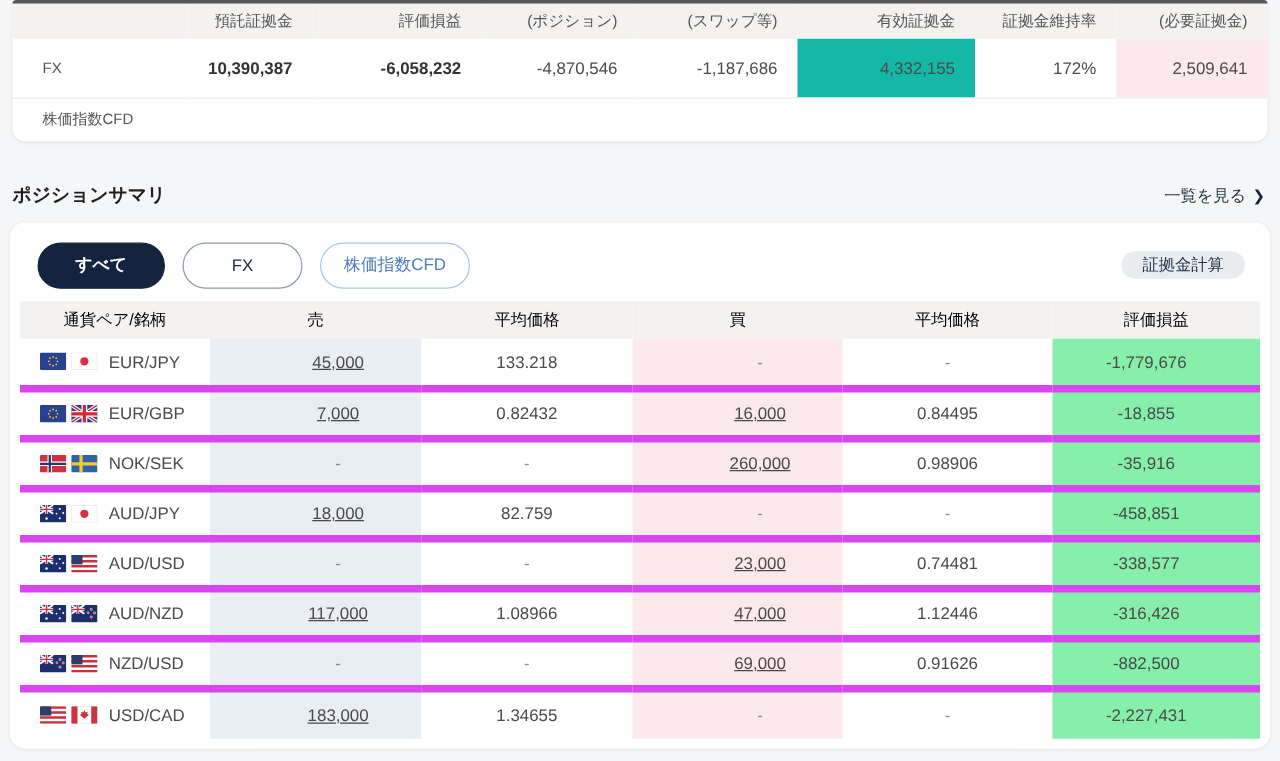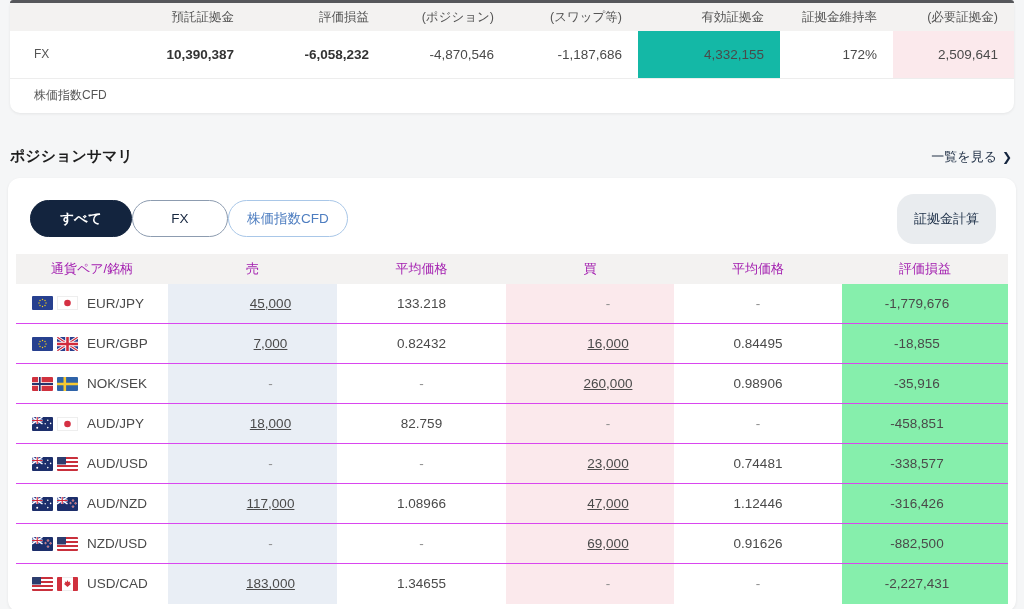--- a/index.html
+++ b/index.html
@@ -24,30 +24,30 @@
 
   
   .sum-head { display:flex; justify-content:space-between; align-items:flex-end; margin:0 8px; padding:34px 4px 12px 2px; }
   .sum-head h2 { font-size:15px; font-weight:700; color:#1e1e1e; }
   .view-all { font-size:13px; color:#1f2f45; text-decoration:none; cursor:pointer; }
   .view-all .chev { font-weight:700; margin-left:5px; font-size:12px; color:#13243e; }
 
   
   .sum-card { margin:0 8px; background:#fff; border-radius:12px; padding:14px 8px 8px; box-shadow:0 1px 3px rgba(0,0,0,.07); }
   .tabs-row { display:flex; justify-content:space-between; align-items:center; padding:2px 12px 10px 14px; }
-  .tabs { display:flex; }
+  .tabs { display:flex; gap:14px; }
   .pill { height:37px; min-width:96px; padding:0 18px; border-radius:19px; font-size:13.5px; background:#fff;
           border:1px solid #8d9cb0; color:#16263f; cursor:pointer; font-family:inherit; }
   .pill-active { background:#13243e; border-color:#13243e; color:#fff; font-weight:700; min-width:102px; }
   .pill-cfd { border-color:#a9c7e8; color:#4d7dc0; }
-  .calc-btn { height:50px; padding:0 17px; border:none; border-radius:17px; background:#e9ecef; color:#22344c; font-size:13px; cursor:pointer; font-family:inherit; }
+  .calc-btn { height:22px; padding:0 17px; border:none; border-radius:17px; background:#e9ecef; color:#22344c; font-size:13px; cursor:pointer; font-family:inherit; }
 
   table.pos { width:100%; border-collapse:collapse; table-layout:fixed; }
-  table.pos thead th { background:#f3f2f1; height:30px; font-weight:400; color:#a21caf; font-size:13px; text-align:center; }
-  table.pos tbody td { height:40px; border-bottom:1px solid #d946ef; font-size:13.5px; color:#4a4a4a; text-align:center; }
+  table.pos thead th { background:#f3f2f1; height:30px; font-weight:400; color:#000000; font-size:13px; text-align:center; }
+  table.pos tbody td { height:40px; border-bottom:6px solid #d946ef; font-size:13.5px; color:#4a4a4a; text-align:center; }
   table.pos tbody tr:last-child td { border-bottom:none; }
   td.pair-cell { text-align:left; padding-left:16px; }
   .pair-wrap { display:flex; align-items:center; }
   .flags { display:flex; align-items:center; gap:4px; margin-right:9px; }
   .flag { width:21px; height:14px; display:block; border-radius:1px; }
   td.qty.sell { background:#e9eef5; }
   td.qty.buy  { background:#fbe9ec; }
   .qty-val { color:#4a4a4a; text-decoration:underline; cursor:pointer;margin-left:36px; }
   .qty-val.dash { text-decoration:none; color:#8d8d8d; cursor:default; }
   td.avg.dim, td.qty .dash { color:#8d8d8d; }

